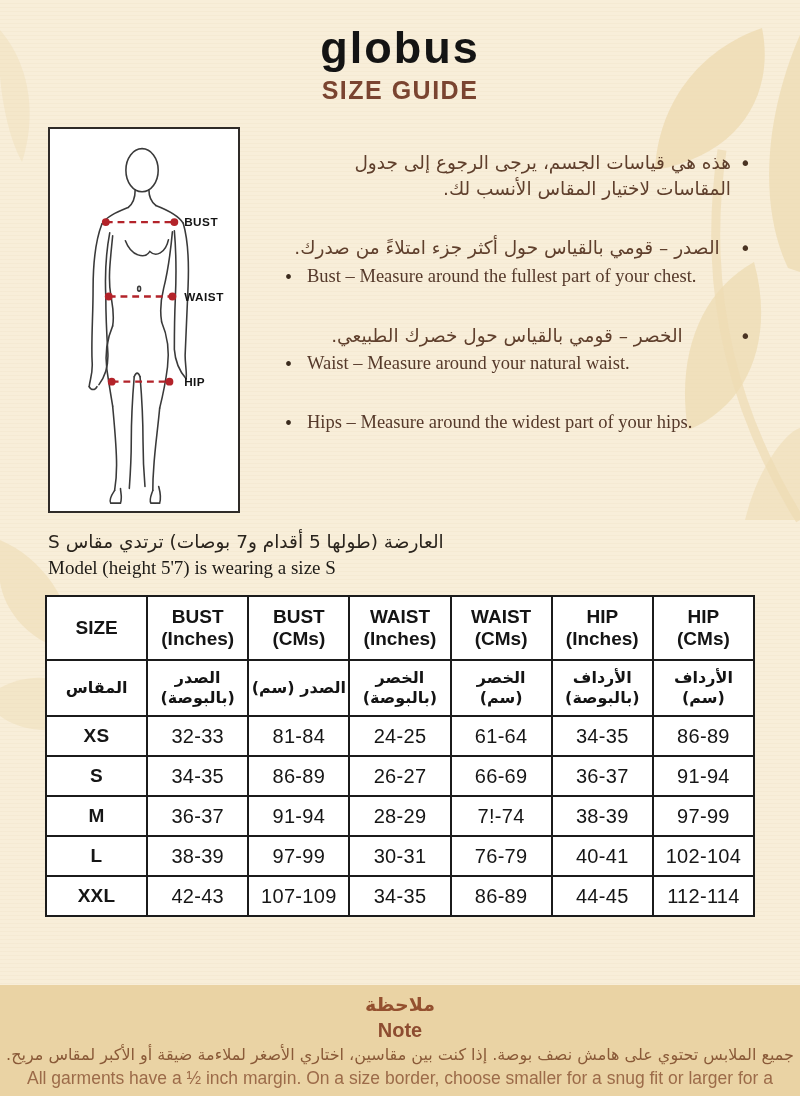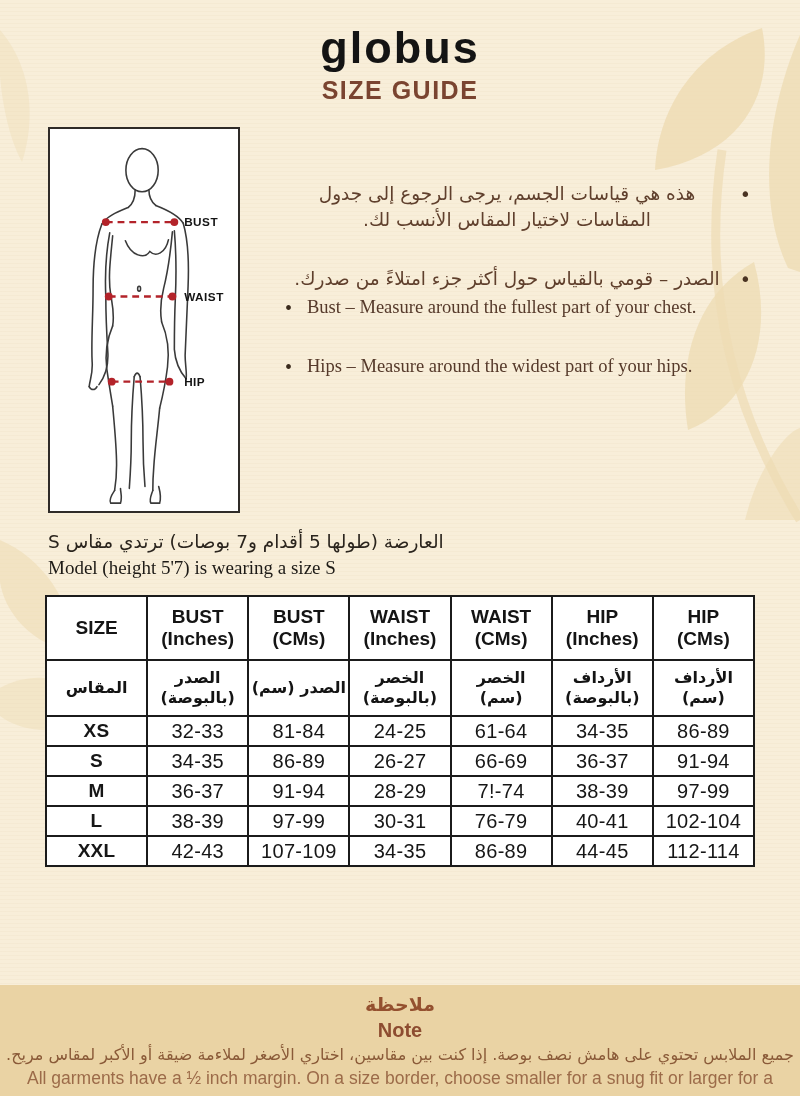--- a/index.html
+++ b/index.html
@@ -35,21 +35,21 @@
   .figure-box svg { display:block; width:100%; height:100%; }
 
   .bullets {
     position:absolute; left:283px; top:150px; width:470px;
   }
   .li { position:relative; font-size:18.5px; line-height:1.4; color:#5f3f2c; }
   .li-ar {
     direction:rtl; text-align:center; padding-right:22px;
     font-family:"DejaVu Sans", sans-serif; margin-bottom:3px;
   }
-  .li-ar.wrap-left { text-align:center;margin-top:31px; }
+  .li-ar.wrap-left { text-align:right; }
   .li-ar::before {
     content:"\2022"; position:absolute; right:2px; top:0px;
     color:#4a3322; font-size:19px;
   }
   .li-en {
     padding-left:24px; font-family:"Liberation Serif", serif; color:#55392a;
   }
   .li-en::before {
     content:"\2022"; position:absolute; left:2px; top:-1px;
     color:#3a2a1c; font-size:20px;
@@ -76,21 +76,21 @@
     border:2px solid #1b1b1b; text-align:center; vertical-align:middle;
     padding:0 2px;
   }
   tr.hdr-en th { height:64px; font-size:19px; font-weight:700; color:#141414; line-height:1.18; }
   tr.hdr-en .h1, tr.hdr-en .h2 { display:block; }
   tr.hdr-en .h2:empty { display:none; }
   tr.hdr-ar th {
     height:56px; font-size:16px; font-weight:700; color:#141414;
     direction:rtl; font-family:"DejaVu Sans", sans-serif; line-height:1.25;
   }
-  tr.data td { height:30px; font-size:20px; color:#161616; letter-spacing:0.3px; }
+  tr.data td { height:40px; font-size:20px; color:#161616; letter-spacing:0.3px; }
   tr.data td.size-cell { font-weight:700; font-size:19px; }
 
   .note-band {
     position:absolute; left:0; top:985px; width:800px; height:111px;
     background:#ead3a4; text-align:center; padding-top:7px;
   }
   .note-band .h-ar {
     font-family:"DejaVu Sans", sans-serif; direction:rtl;
     font-size:19px; font-weight:700; color:#94502f; line-height:1.3;
   }
@@ -172,20 +172,24 @@
 
   <div class="bullets">
     <div class="group">
       <div class="li li-ar wrap-left">هذه هي قياسات الجسم، يرجى الرجوع إلى جدول المقاسات لاختيار المقاس الأنسب لك.</div>
     </div>
     <div class="group">
       <div class="li li-ar">الصدر – قومي بالقياس حول أكثر جزء امتلاءً من صدرك.</div>
       <div class="li li-en">Bust – Measure around the fullest part of your chest.</div>
     </div>
     <div class="group">
+      <div class="li li-ar">الخصر – قومي بالقياس حول خصرك الطبيعي.</div>
+      <div class="li li-en">Waist – Measure around your natural waist.</div>
+    </div>
+    <div class="group">
       <div class="li li-en">Hips – Measure around the widest part of your hips.</div>
     </div>
   </div>
 
   <div class="model-note">
     <div><span class="ar">العارضة (طولها 5 أقدام و7 بوصات) ترتدي مقاس S</span></div>
     <div class="en">Model (height 5'7) is wearing a size S</div>
   </div>
 
   <table class="size-table">

